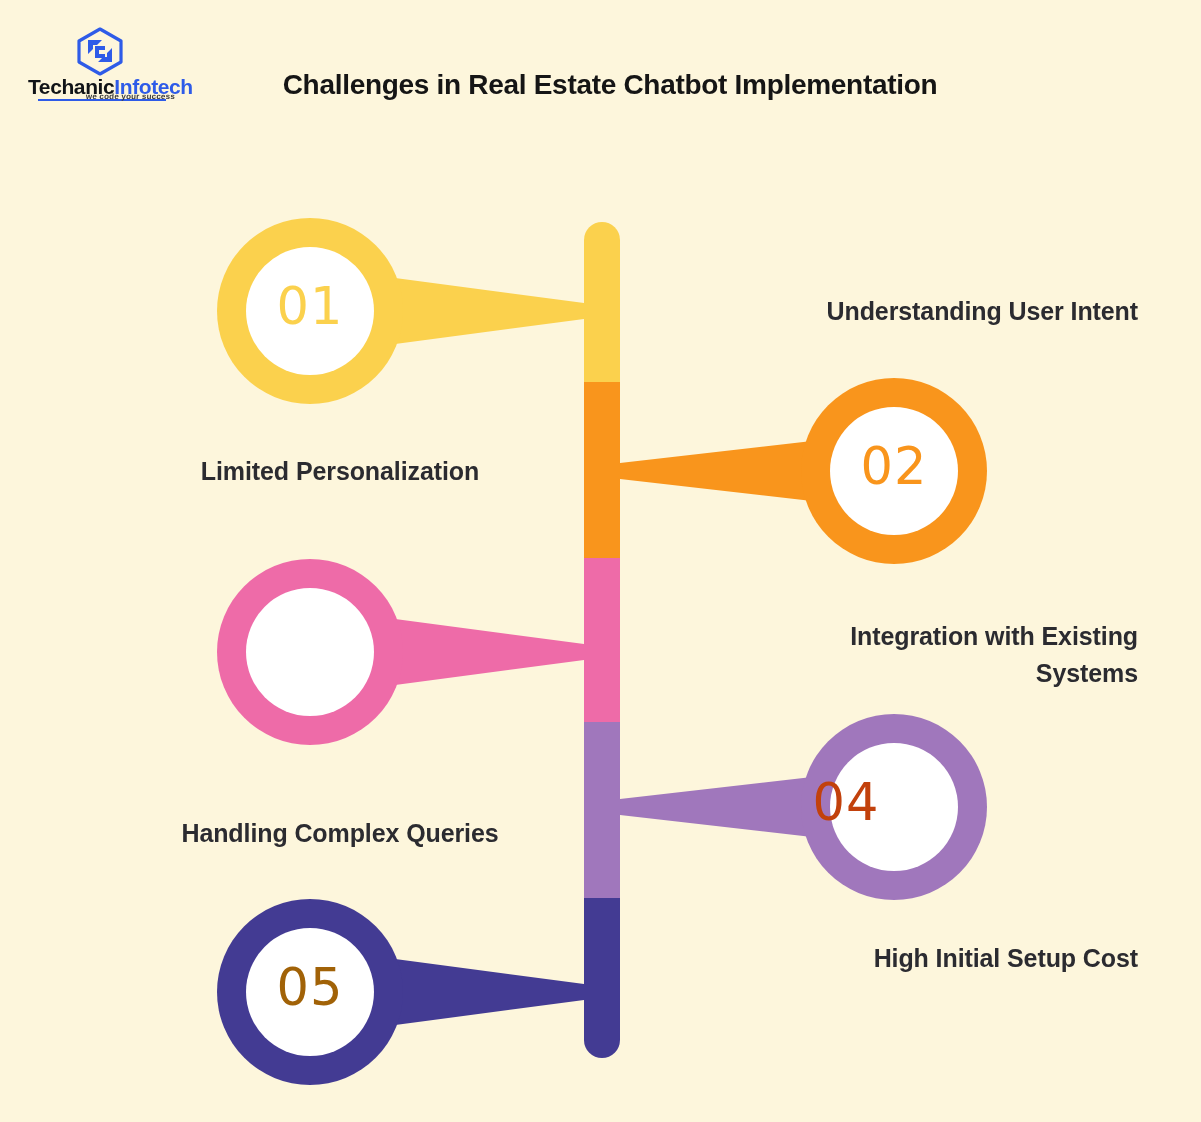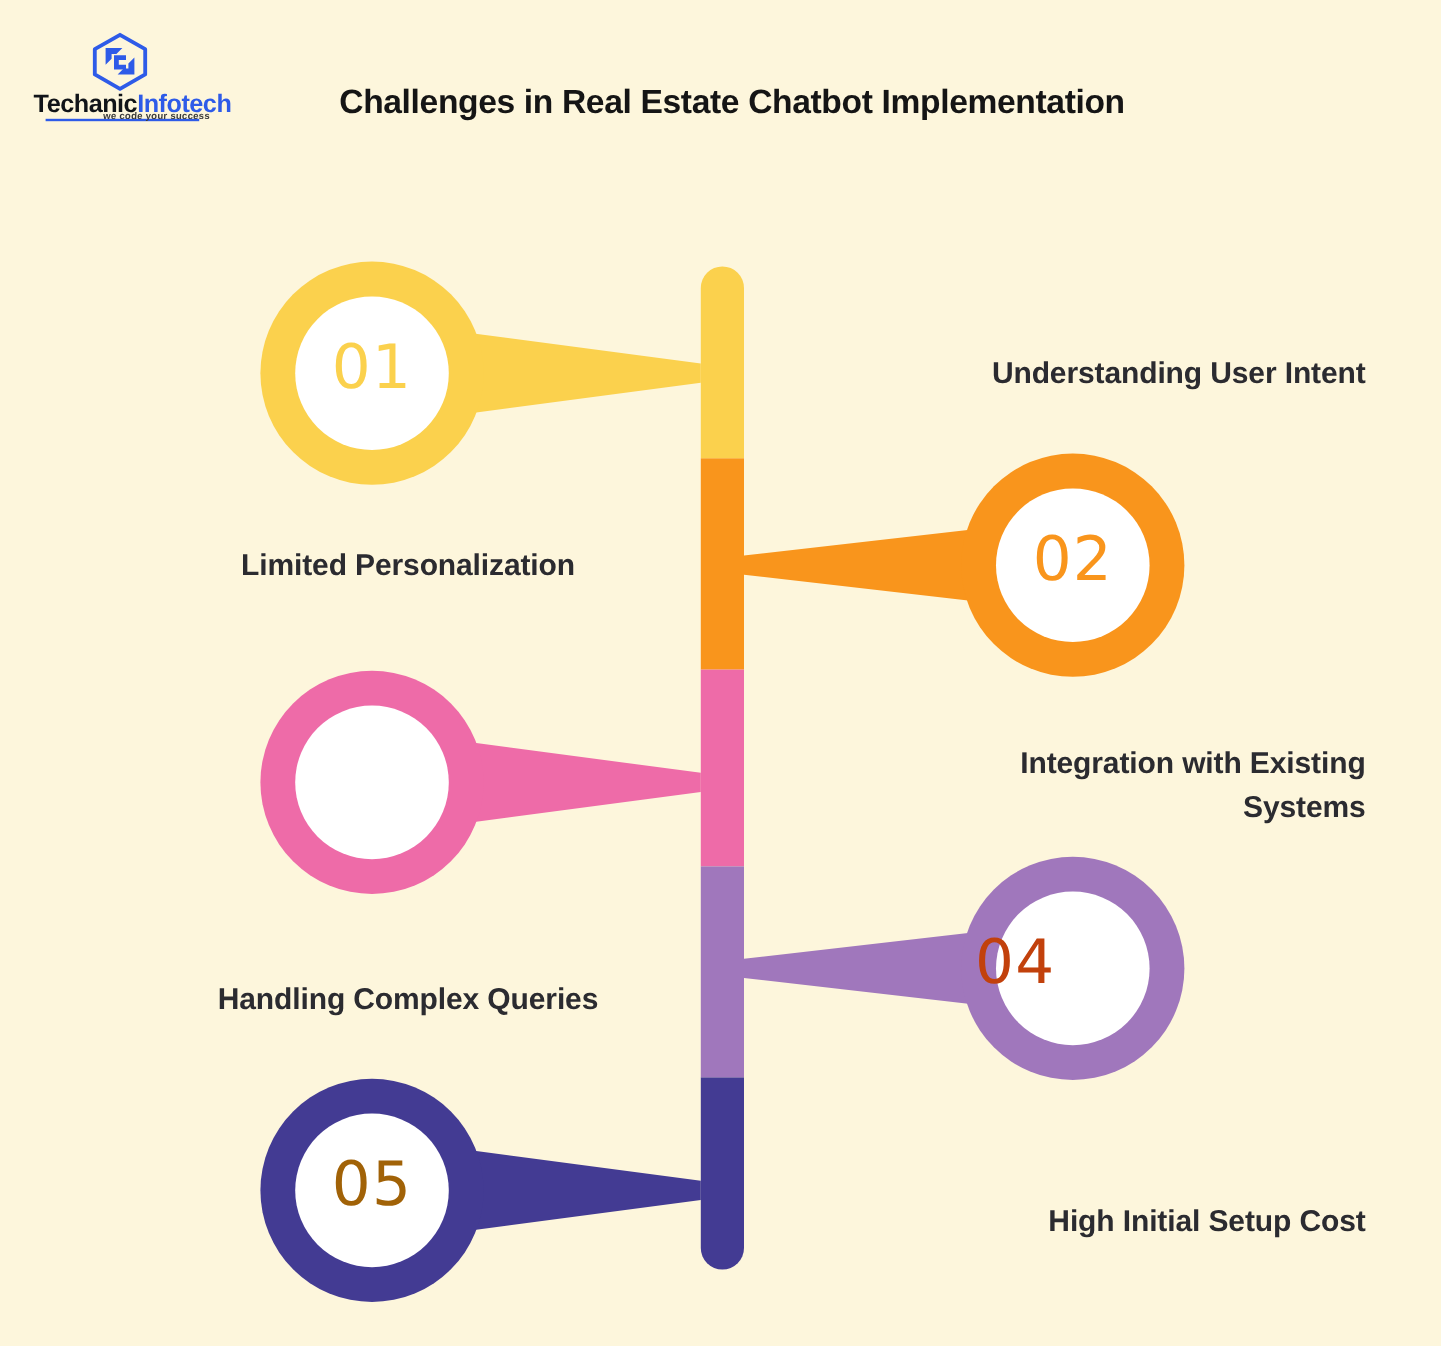--- a/index.html
+++ b/index.html
@@ -198,17 +198,17 @@
   </div>
 
   <div class="step-label left" style="left:110px; top:453px; width:460px;">
     <div>Limited Personalization</div>
   </div>
 
   <div class="step-label left" style="left:110px; top:803px; width:460px;margin-top:12px;">
     <div>Handling Complex Queries</div>
   </div>
 
-  <div class="step-label right" style="left:673px; top:1000px; width:465px;">
+  <div class="step-label right" style="left:673px; top:940px; width:465px;">
     <div>High Initial Setup Cost</div>
   </div>
 
 </div>
 
 </body></html>

